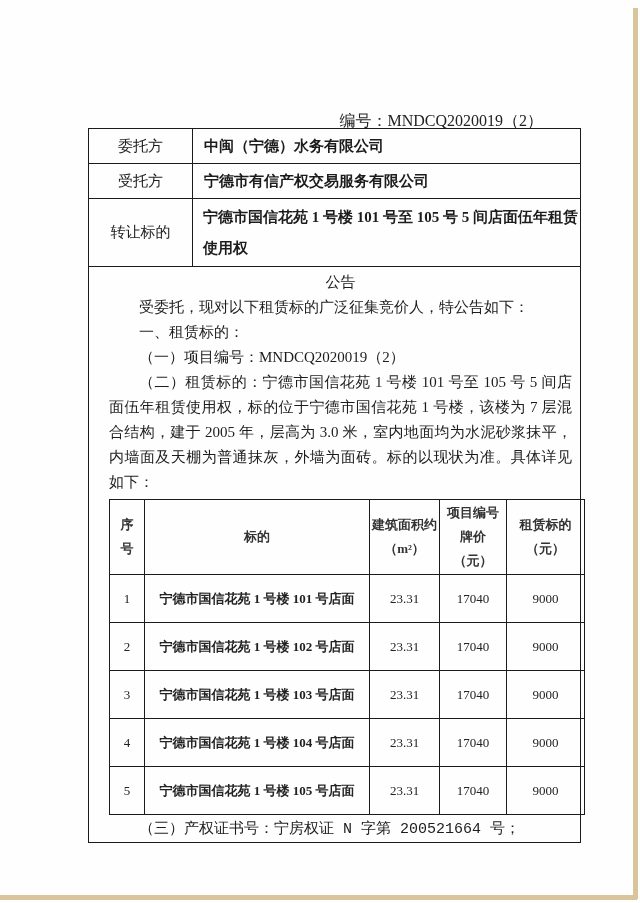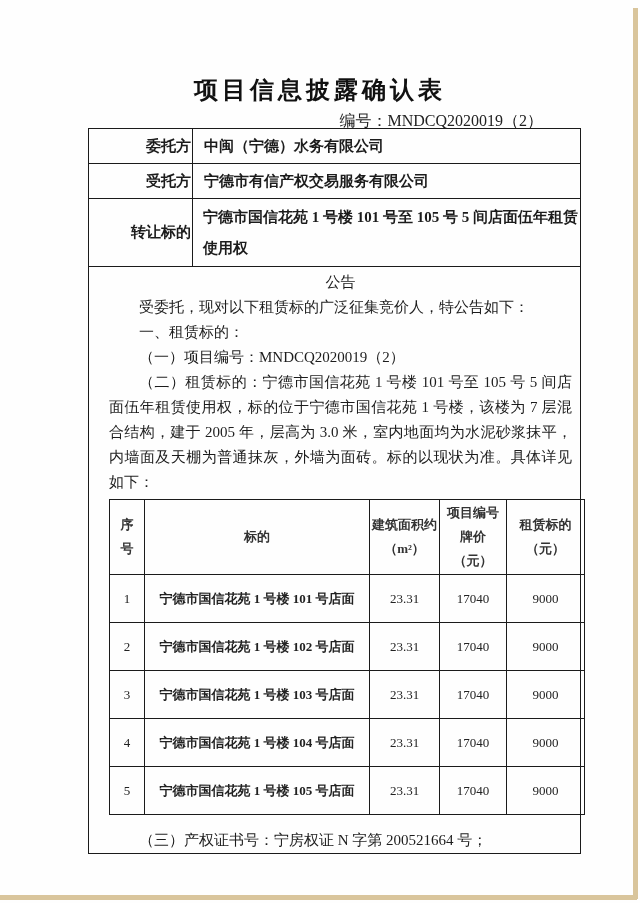--- a/index.html
+++ b/index.html
@@ -42,22 +42,22 @@
     position: absolute; left: 88px; top: 128px;
     width: 493px; height: 671px;
     border-collapse: collapse; table-layout: fixed;
   }
   table.outer td {
     border: 1px solid #1b1b1b;
     font-size: 15px;
     color: #1c1c1c;
   }
   .lbl-cell {
-    width: 104px; text-align: right;
-    font-weight: 700;
+    width: 104px; text-align: center;
+    font-weight: 400;
     margin-top: 32px;
   }
   .val-cell {
     font-weight: 700;
     padding-left: 11px;
   }
   .val-multi { line-height: 31px; padding-top: 2px; padding-left: 10px; }
   tr.r-small { height: 35px; }
   tr.r-mid   { height: 68px; }
   td.announce-cell {
@@ -87,21 +87,20 @@
   .num-cell { font-size: 13px; }
   .hdr-line { display: block; }
 </style>
 </head>
 <body>
 
 <div class="page">
   <div class="edge-right"></div>
   <div class="edge-bottom"></div>
 
-  <div class="doc-title">项目信息披露确认表</div>
   <div class="doc-number">编号：MNDCQ2020019（2）</div>
 
   <table class="outer">
     <tbody>
         <tr class="r-small">
       <td class="lbl-cell">委托方</td>
       <td class="val-cell">中闽（宁德）水务有限公司</td>
     </tr>
     <tr class="r-small">
       <td class="lbl-cell">受托方</td>
@@ -172,18 +171,18 @@
           <tr class="inner-row">
             <td>5</td>
             <td class="name-cell">宁德市国信花苑 1 号楼 105 号店面</td>
             <td class="num-cell">23.31</td>
             <td class="num-cell">17040</td>
             <td class="num-cell">9000</td>
           </tr>
         </tbody>
             </table>
 
-        <p class="ann-p" style="margin-top:13px;">（三）产权证书号：宁房权证 N 字第 200521664 号；</p>
+        <p class="ann-p" style="margin-top:2px;font-family:Liberation Mono, monospace;">（三）产权证书号：宁房权证 N 字第 200521664 号；</p>
       </td>
     </tr>
   </tbody>
     </table>
 </div>
 
 </body></html>

